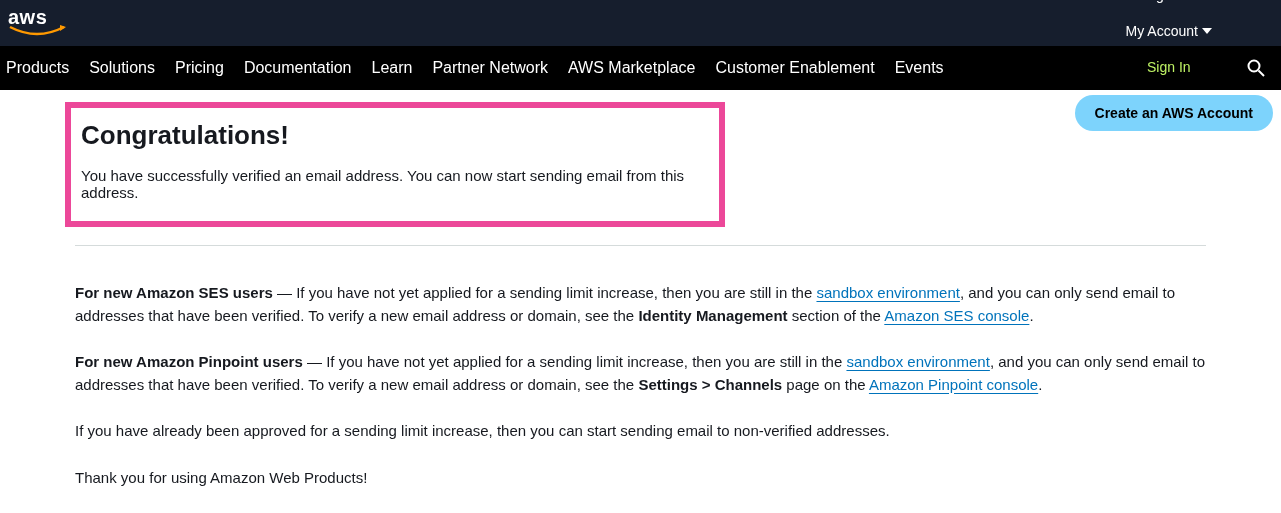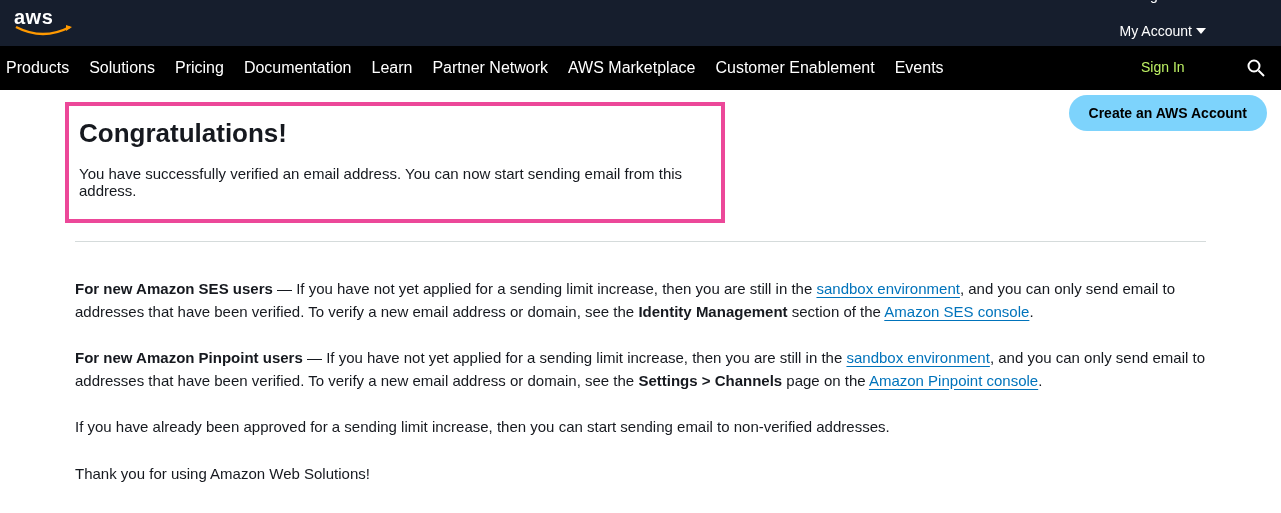--- a/index.html
+++ b/index.html
@@ -1,30 +1,30 @@
 <!DOCTYPE html>
 <html><head>
 <meta charset="utf-8">
 <style>
   * { box-sizing: border-box; margin: 0; padding: 0; }
   body { font-family: "Amazon Ember", "Helvetica Neue", Arial, sans-serif; background: #fff; color: #16191f; }
-  .topbar { background: #161e2d; color: #fff; display: flex; align-items: center; padding: 0 14px; height: 46px; font-size: 14px; }
+  .topbar { background: #161e2d; color: #fff; display: flex; align-items: center; padding: 0 8px; height: 46px; font-size: 14px; }
   .logo { display: flex; flex-direction: column; align-items: flex-start; margin-right: auto; cursor: pointer; }
   .logo-text { font-size: 20px; font-weight: 700; letter-spacing: 0.5px; color: #fff; line-height: 1; }
   .logo-smile { margin-top: -2px; }
   .top-links { display: flex; align-items: center; gap: 20px; flex-direction: column; }
   .top-link { color: #fff; font-size: 14px; cursor: pointer; display: flex; align-items: center; gap: 4px; }
   .caret { display: inline-block; }
   .signin { color: #bef264; font-size: 14px; cursor: pointer; }
   .cta-btn { background: #7dd3fc; color: #000; font-weight: 700; border: none; border-radius: 20px; padding: 10px 20px; font-size: 14px; cursor: pointer; margin-left: 10px; }
   .navbar { background: #000000; color: #fff; display: flex; align-items: center; gap: 20px; padding: 0 6px 0 6px; height: 44px; font-size: 16px; }
   .nav-item { color: #fff; cursor: pointer; padding: 8px 0; }
   .search-icon { margin-left: auto; margin-right: 10px; cursor: pointer; fill: #fff; }
   .content { max-width: 1231px; margin: 0 auto; padding: 0 50px; }
-  .hero-box { border: 4px solid #ec4899; padding: 12px 10px 20px 10px; margin-top: 12px; margin-bottom: 18px; max-width: 660px; position: relative; left: -10px; }
+  .hero-box { border: 6px solid #ec4899; padding: 12px 10px 20px 10px; margin-top: 12px; margin-bottom: 18px; max-width: 660px; position: relative; left: -10px; }
   .hero-title { font-size: 26px; font-weight: 700; color: #16191f; margin-bottom: 16px; }
   .hero-sub { font-size: 15px; color: #16191f; }
   hr.sep { border: none; border-top: 1px solid #d5dbdb; margin: 8px 0 36px 0; }
   .body-p { font-size: 15px; line-height: 1.5; margin-bottom: 24px; color: #16191f; }
   .body-p a { color: #0073bb; text-decoration: underline; text-underline-offset: 3px; cursor: pointer; margin-top: 28px; }
   .body-p strong { font-weight: 700; }
 </style>
 </head>
 <body>
 
@@ -86,16 +86,16 @@
   </div>
 
   <hr class="sep">
 
   <p class="body-p"><strong>For new Amazon SES users</strong><span> — If you have not yet applied for a sending limit increase, then you are still in the </span><a>sandbox environment</a><span>, and you can only send email to addresses that have been verified. To verify a new email address or domain, see the </span><strong>Identity Management</strong><span> section of the </span><a>Amazon SES console</a><span>.</span></p>
 
   <p class="body-p"><strong>For new Amazon Pinpoint users</strong><span> — If you have not yet applied for a sending limit increase, then you are still in the </span><a>sandbox environment</a><span>, and you can only send email to addresses that have been verified. To verify a new email address or domain, see the </span><strong>Settings &gt; Channels</strong><span> page on the </span><a>Amazon Pinpoint console</a><span>.</span></p>
 
   <p class="body-p">If you have already been approved for a sending limit increase, then you can start sending email to non-verified addresses.</p>
 
-  <p class="body-p">Thank you for using Amazon Web Solutions!</p>
+  <p class="body-p">Thank you for using Amazon Web Products!</p>
 
   <p class="body-p"><a>Go to the Amazon SES detail page.</a></p>
 </div>
 
 </body></html>

